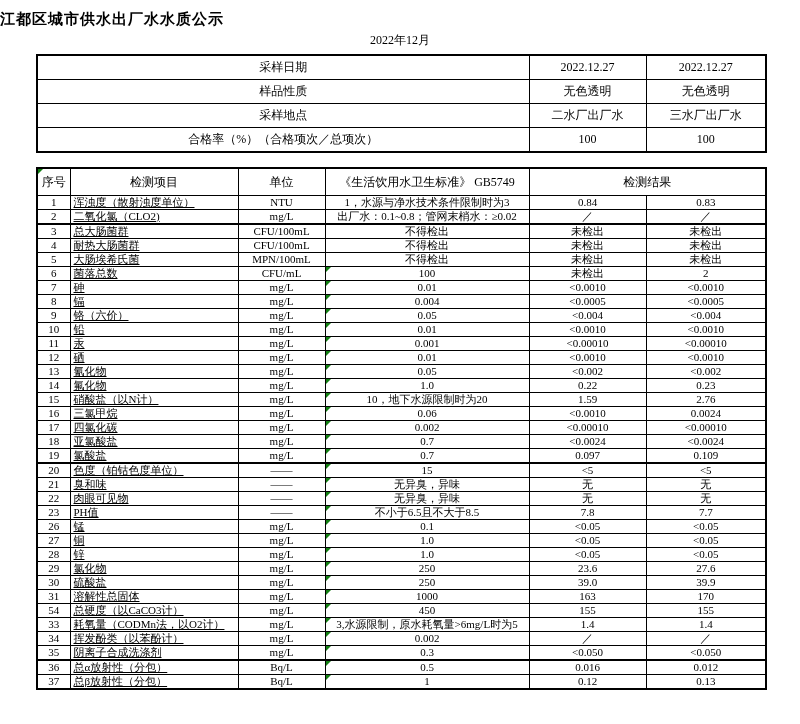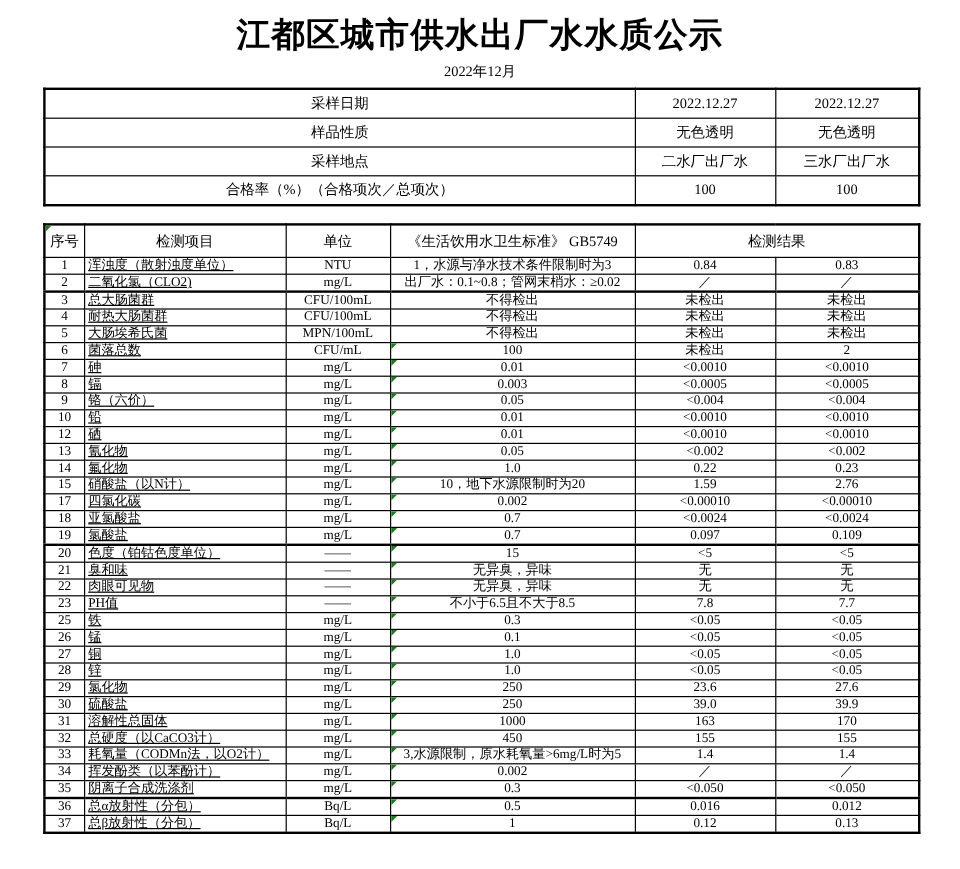--- a/index.html
+++ b/index.html
@@ -1,21 +1,21 @@
 <!DOCTYPE html>
 <html style="--tri-color: #128012;"><head>
 <meta charset="utf-8">
 <style>
   html,body { margin:0; padding:0; }
   body {
     width:800px; height:724px; background:#ffffff; color:#000000;
     font-family:"Liberation Serif","DejaVu Serif",serif;
     overflow:hidden;
   }
-  .title { text-align:center; font-size:28px; font-weight:bold; margin:10px 0 3px 0; letter-spacing:1px; }
+  .title { font-size:15px; font-weight:bold; margin:10px 0 3px 0; letter-spacing:1px; }
   .subtitle { text-align:center; font-size:12px; margin:0 0 5px 0; }
   .tables { margin-left:36px; width:729px; }
   table { border-collapse:collapse; table-layout:fixed; width:729px; border:2px solid #000; }
   table.info { margin-bottom:14px; }
   td, th { border:1px solid #000; overflow:hidden; white-space:nowrap; font-weight:normal; padding:0; }
   .info td { height:23px; font-size:12px; text-align:center; }
   .main th { height:26px; font-size:12px; text-align:center; }
   .main td { height:13px; line-height:13px; font-size:11px; text-align:center; }
   .main td.c2 { text-align:left; padding-left:3px;text-decoration:underline; }
   .c4, .marker-cell { position:relative;font-family:Liberation Serif, serif; }
@@ -136,41 +136,49 @@
             <td class="c2"><span>砷</span></td>
             <td class="c3"><span>mg/L</span></td>
             <td class="c4"><span class="tri"></span><span>0.01</span></td>
             <td class="c5"><span>&lt;0.0010</span></td>
             <td class="c6"><span>&lt;0.0010</span></td>
           </tr>
           <tr>
             <td class="c1"><span>8</span></td>
             <td class="c2"><span>镉</span></td>
             <td class="c3"><span>mg/L</span></td>
-            <td class="c4"><span class="tri"></span><span>0.003</span></td>
+            <td class="c4"><span class="tri"></span><span>0.004</span></td>
             <td class="c5"><span>&lt;0.0005</span></td>
             <td class="c6"><span>&lt;0.0005</span></td>
           </tr>
           <tr>
             <td class="c1"><span>9</span></td>
             <td class="c2"><span>铬（六价）</span></td>
             <td class="c3"><span>mg/L</span></td>
             <td class="c4"><span class="tri"></span><span>0.05</span></td>
             <td class="c5"><span>&lt;0.004</span></td>
             <td class="c6"><span>&lt;0.004</span></td>
           </tr>
           <tr>
             <td class="c1"><span>10</span></td>
             <td class="c2"><span>铅</span></td>
             <td class="c3"><span>mg/L</span></td>
             <td class="c4"><span class="tri"></span><span>0.01</span></td>
             <td class="c5"><span>&lt;0.0010</span></td>
             <td class="c6"><span>&lt;0.0010</span></td>
           </tr>
           <tr>
+            <td class="c1"><span>11</span></td>
+            <td class="c2"><span>汞</span></td>
+            <td class="c3"><span>mg/L</span></td>
+            <td class="c4"><span class="tri"></span><span>0.001</span></td>
+            <td class="c5"><span>&lt;0.00010</span></td>
+            <td class="c6"><span>&lt;0.00010</span></td>
+          </tr>
+          <tr>
             <td class="c1"><span>12</span></td>
             <td class="c2"><span>硒</span></td>
             <td class="c3"><span>mg/L</span></td>
             <td class="c4"><span class="tri"></span><span>0.01</span></td>
             <td class="c5"><span>&lt;0.0010</span></td>
             <td class="c6"><span>&lt;0.0010</span></td>
           </tr>
           <tr>
             <td class="c1"><span>13</span></td>
             <td class="c2"><span>氰化物</span></td>
@@ -187,20 +195,28 @@
             <td class="c5"><span>0.22</span></td>
             <td class="c6"><span>0.23</span></td>
           </tr>
           <tr>
             <td class="c1"><span>15</span></td>
             <td class="c2"><span>硝酸盐（以N计）</span></td>
             <td class="c3"><span>mg/L</span></td>
             <td class="c4"><span class="tri"></span><span>10，地下水源限制时为20</span></td>
             <td class="c5"><span>1.59</span></td>
             <td class="c6"><span>2.76</span></td>
+          </tr>
+          <tr>
+            <td class="c1"><span>16</span></td>
+            <td class="c2"><span>三氯甲烷</span></td>
+            <td class="c3"><span>mg/L</span></td>
+            <td class="c4"><span class="tri"></span><span>0.06</span></td>
+            <td class="c5"><span>&lt;0.0010</span></td>
+            <td class="c6"><span>0.0024</span></td>
           </tr>
           <tr>
             <td class="c1"><span>17</span></td>
             <td class="c2"><span>四氯化碳</span></td>
             <td class="c3"><span>mg/L</span></td>
             <td class="c4"><span class="tri"></span><span>0.002</span></td>
             <td class="c5"><span>&lt;0.00010</span></td>
             <td class="c6"><span>&lt;0.00010</span></td>
           </tr>
           <tr>
@@ -245,28 +261,20 @@
           </tr>
           <tr>
             <td class="c1"><span>23</span></td>
             <td class="c2"><span>PH值</span></td>
             <td class="c3"><span>——</span></td>
             <td class="c4"><span class="tri"></span><span>不小于6.5且不大于8.5</span></td>
             <td class="c5"><span>7.8</span></td>
             <td class="c6"><span>7.7</span></td>
           </tr>
           <tr>
-            <td class="c1"><span>25</span></td>
-            <td class="c2"><span>铁</span></td>
-            <td class="c3"><span>mg/L</span></td>
-            <td class="c4"><span class="tri"></span><span>0.3</span></td>
-            <td class="c5"><span>&lt;0.05</span></td>
-            <td class="c6"><span>&lt;0.05</span></td>
-          </tr>
-          <tr>
             <td class="c1"><span>26</span></td>
             <td class="c2"><span>锰</span></td>
             <td class="c3"><span>mg/L</span></td>
             <td class="c4"><span class="tri"></span><span>0.1</span></td>
             <td class="c5"><span>&lt;0.05</span></td>
             <td class="c6"><span>&lt;0.05</span></td>
           </tr>
           <tr>
             <td class="c1"><span>27</span></td>
             <td class="c2"><span>铜</span></td>
@@ -301,21 +309,21 @@
           </tr>
           <tr>
             <td class="c1"><span>31</span></td>
             <td class="c2"><span>溶解性总固体</span></td>
             <td class="c3"><span>mg/L</span></td>
             <td class="c4"><span class="tri"></span><span>1000</span></td>
             <td class="c5"><span>163</span></td>
             <td class="c6"><span>170</span></td>
           </tr>
           <tr>
-            <td class="c1"><span>32</span></td>
+            <td class="c1"><span>54</span></td>
             <td class="c2"><span>总硬度（以CaCO3计）</span></td>
             <td class="c3"><span>mg/L</span></td>
             <td class="c4"><span class="tri"></span><span>450</span></td>
             <td class="c5"><span>155</span></td>
             <td class="c6"><span>155</span></td>
           </tr>
           <tr>
             <td class="c1"><span>33</span></td>
             <td class="c2"><span>耗氧量（CODMn法，以O2计）</span></td>
             <td class="c3"><span>mg/L</span></td>

